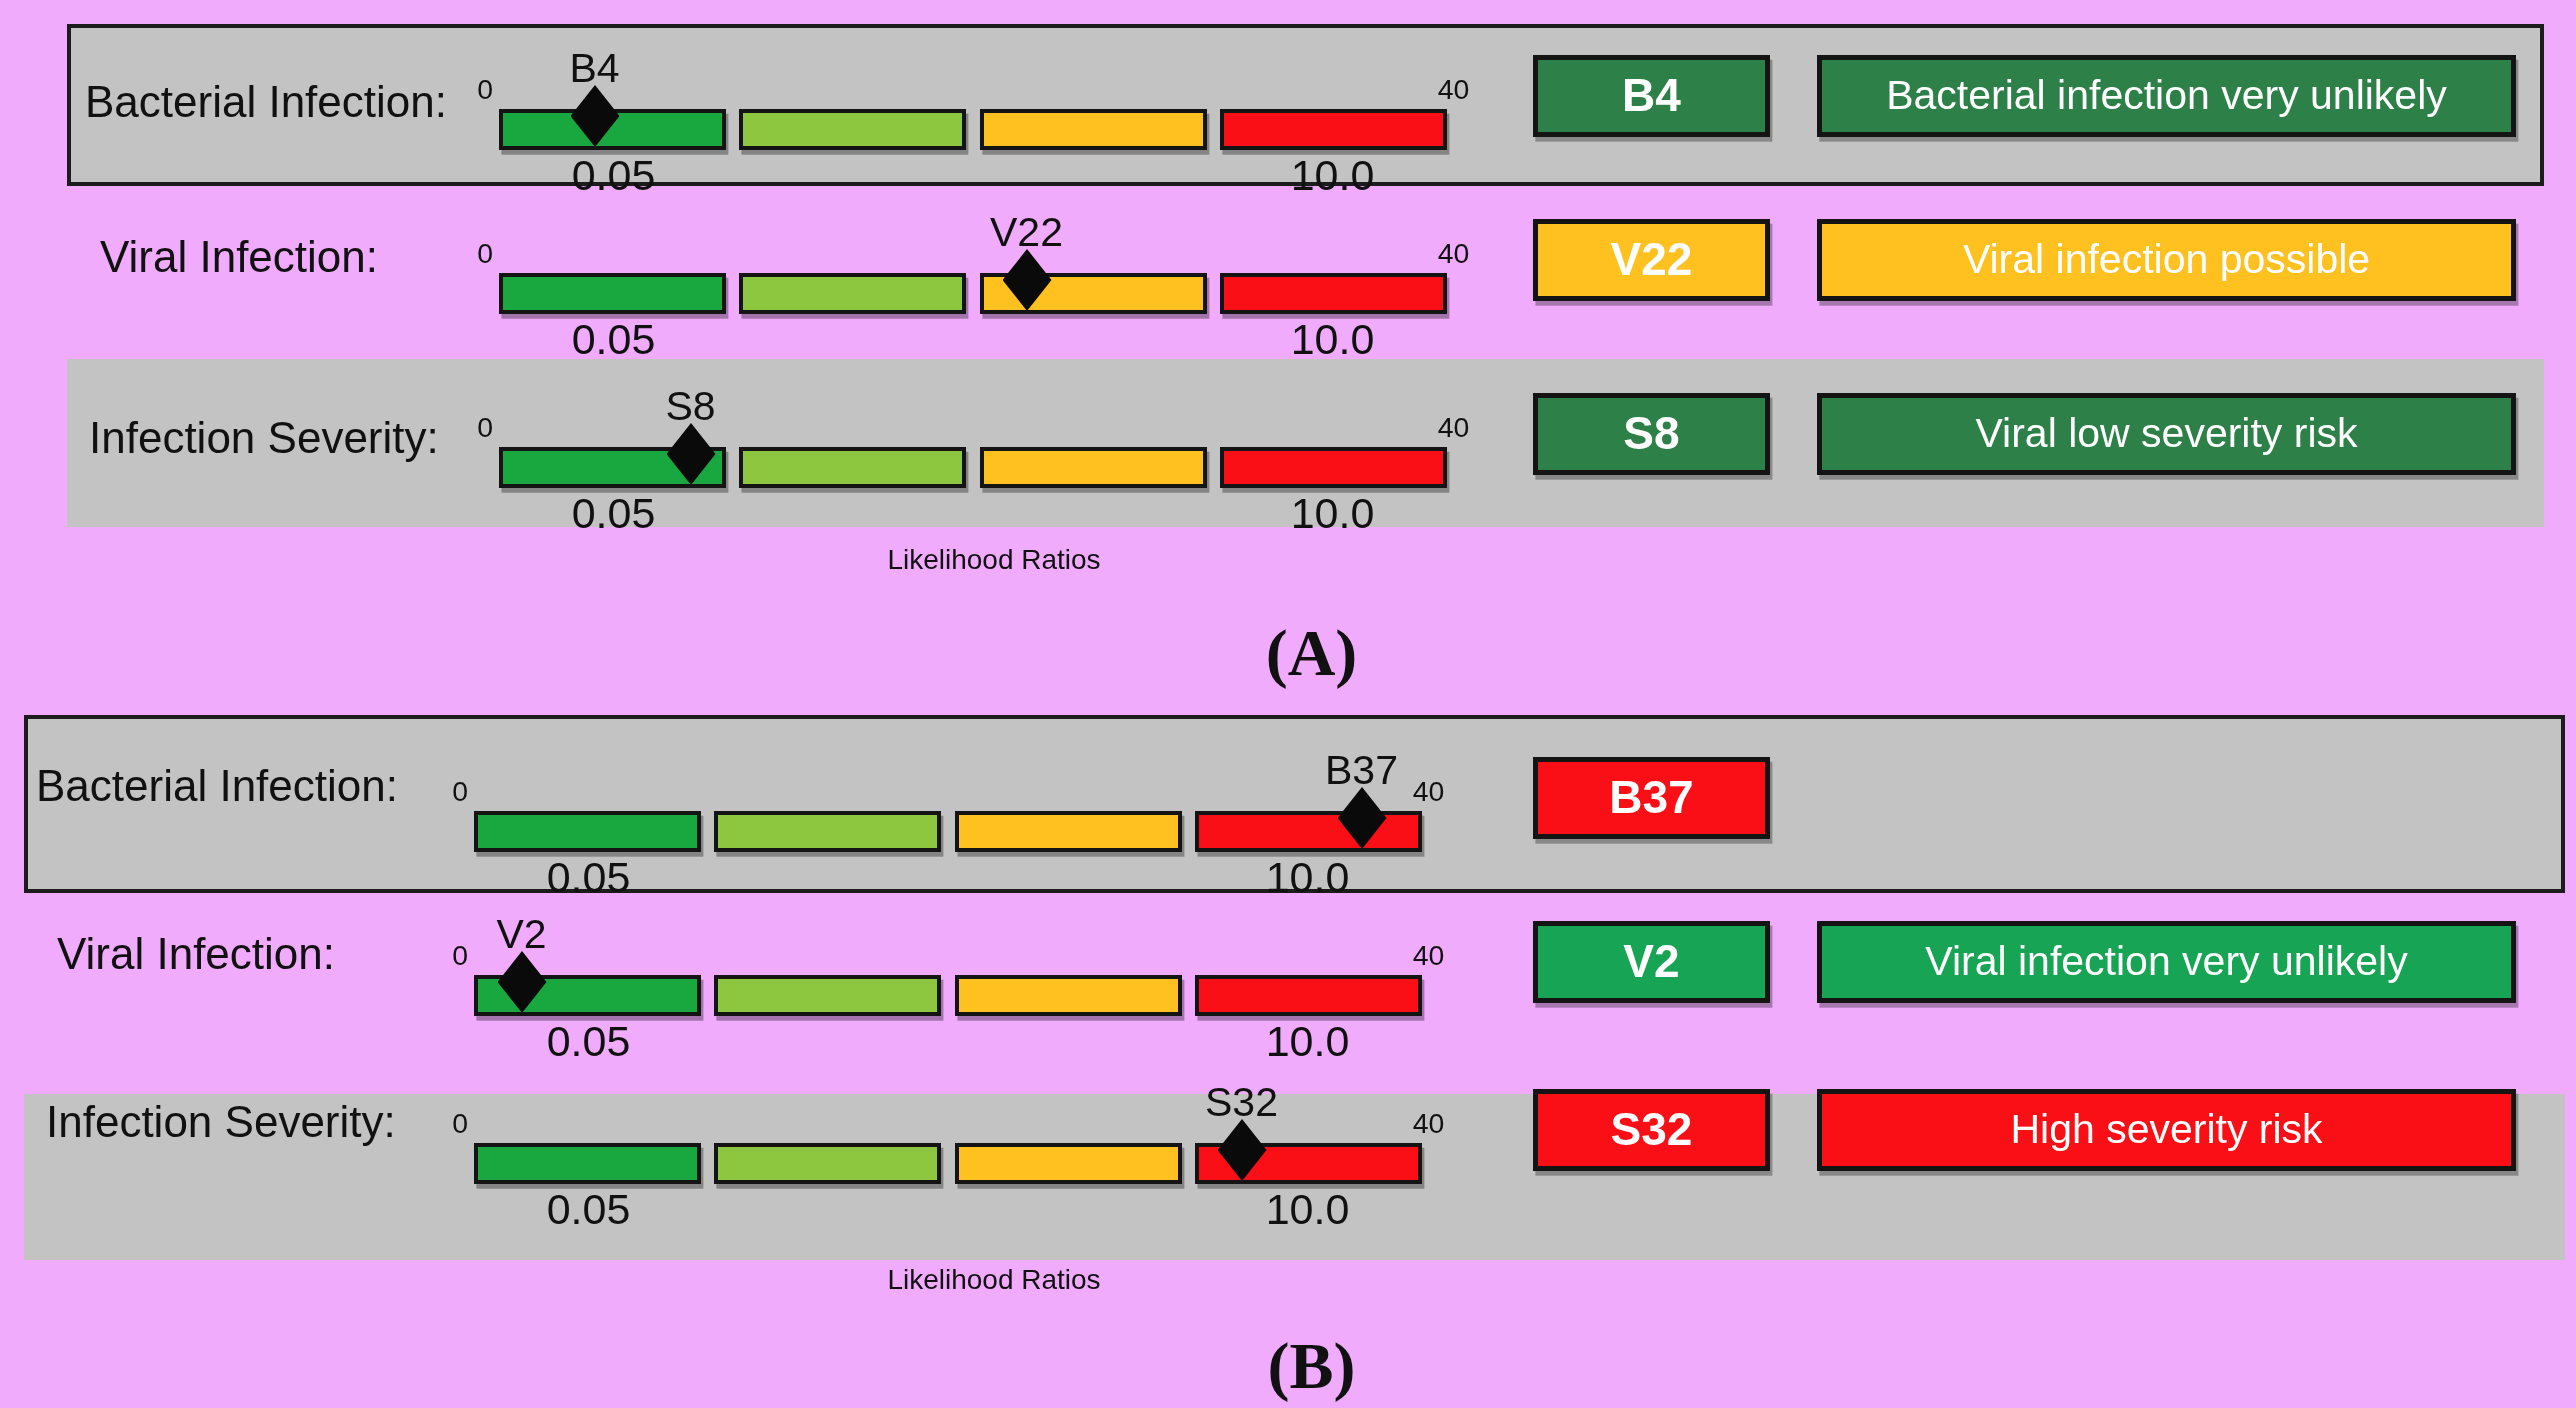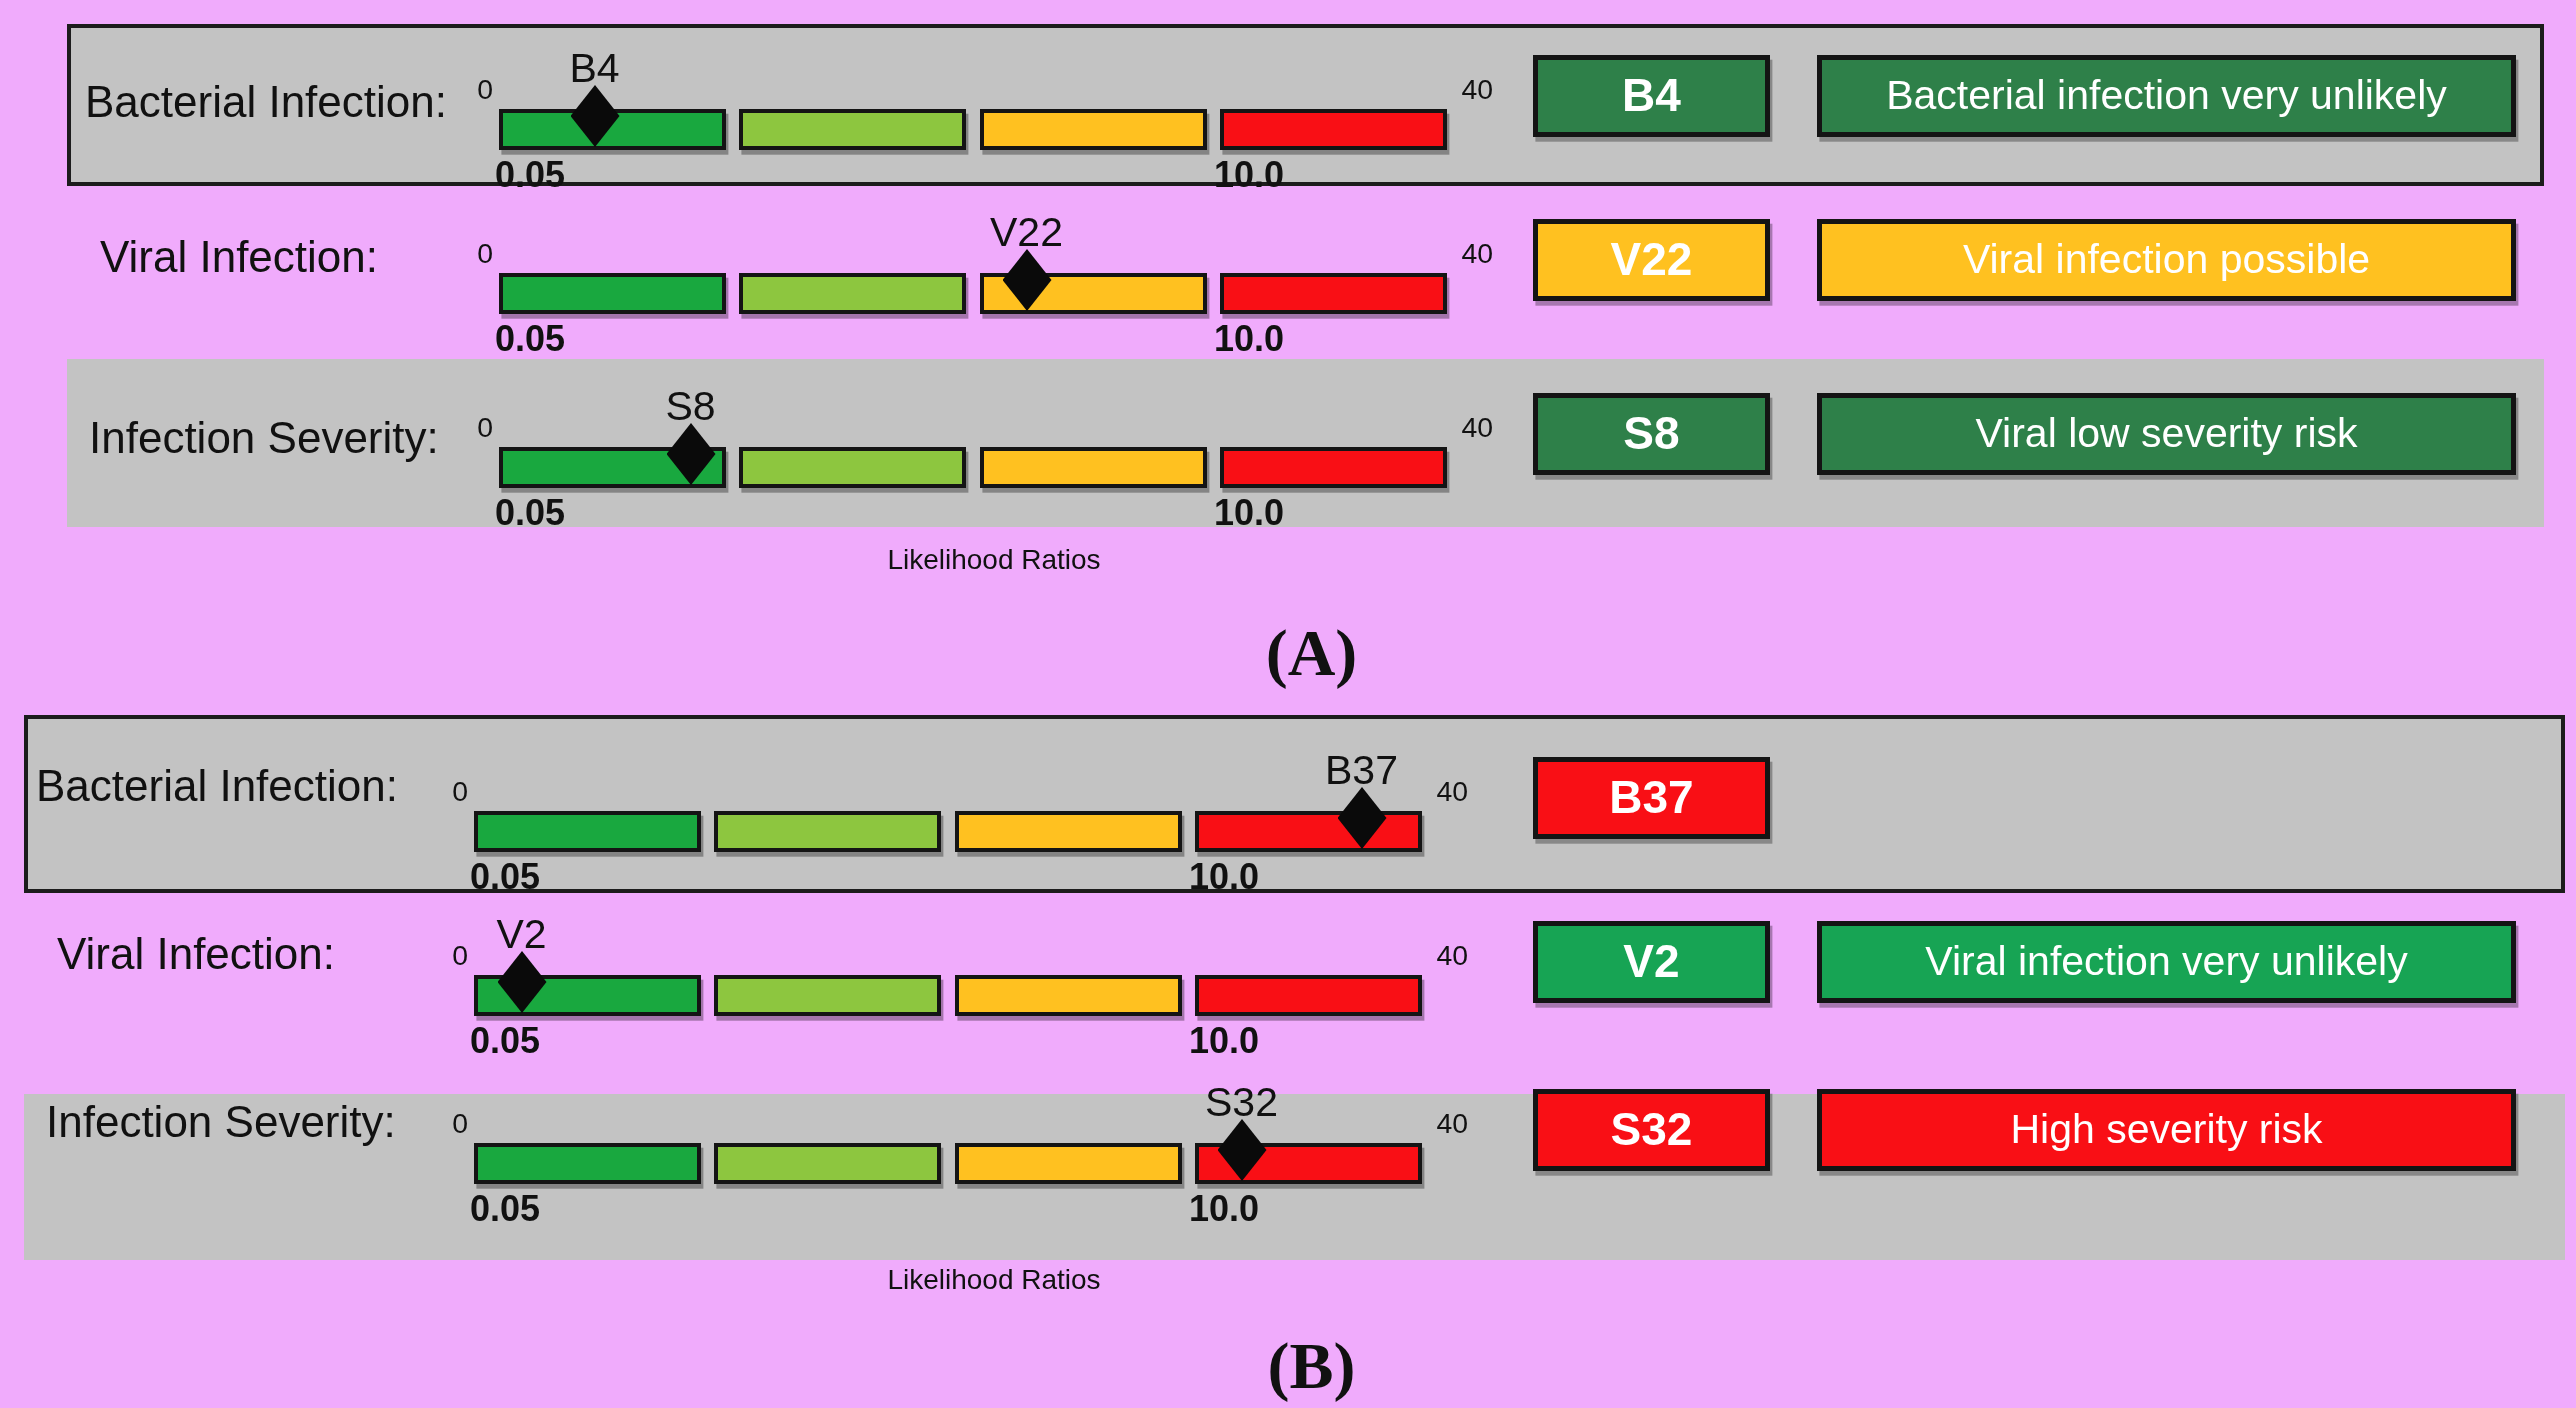--- a/index.html
+++ b/index.html
@@ -12,23 +12,23 @@
              left:var(--lx);top:calc(var(--bt) - var(--ldy));}
   .scale{position:absolute;left:var(--sl);top:var(--bt);width:948px;height:41px;
          display:flex;gap:13.4px;}
   .seg{flex:1;box-sizing:border-box;border:4px solid #141414;box-shadow:2.4px 4.7px 0 rgba(0,0,0,.32);}
   .seg-1{background:#19A83F}
   .seg-2{background:#8DC63F}
   .seg-3{background:#FFC120}
   .seg-4{background:#F90F15}
   .tick{position:absolute;font-size:28.4px;line-height:30px;top:calc(var(--bt) - 35px);}
   .tick-min{left:calc(var(--sl) - 55px);width:49px;text-align:right;}
-  .tick-max{left:calc(var(--sl) + 915px);width:79px;text-align:right;}
-  .sub{position:absolute;font-size:36px;line-height:40px;top:calc(var(--bt) + 46px);
-       width:237px;text-align:left;font-weight:bold;}
+  .tick-max{left:calc(var(--sl) + 915px);width:79px;text-align:center;}
+  .sub{position:absolute;font-size:43px;line-height:40px;top:calc(var(--bt) + 46px);
+       width:237px;text-align:center;}
   .sub-low{left:calc(var(--sl) - 4px);}
   .sub-high{left:calc(var(--sl) + 715px);}
   .marker-label{position:absolute;font-size:41px;line-height:43px;width:237px;text-align:center;
                 top:calc(var(--bt) - 62px);left:calc(var(--sl) + var(--mv)*24px - 119px);}
   .diamond{position:absolute;width:49px;height:62px;background:#0A0A0A;
            clip-path:polygon(50% 0,100% 50%,50% 100%,0 50%);
            top:calc(var(--bt) - 24px);left:calc(var(--sl) + var(--mv)*24px - 24.5px);}
   .badge{position:absolute;left:1533px;width:237px;height:82px;top:calc(var(--bt) - 54px);
          box-sizing:border-box;border:5.5px solid #141414;box-shadow:2.4px 4.7px 0 rgba(0,0,0,.3);
          color:#fff;font-weight:bold;font-size:46px;line-height:71px;text-align:center;

